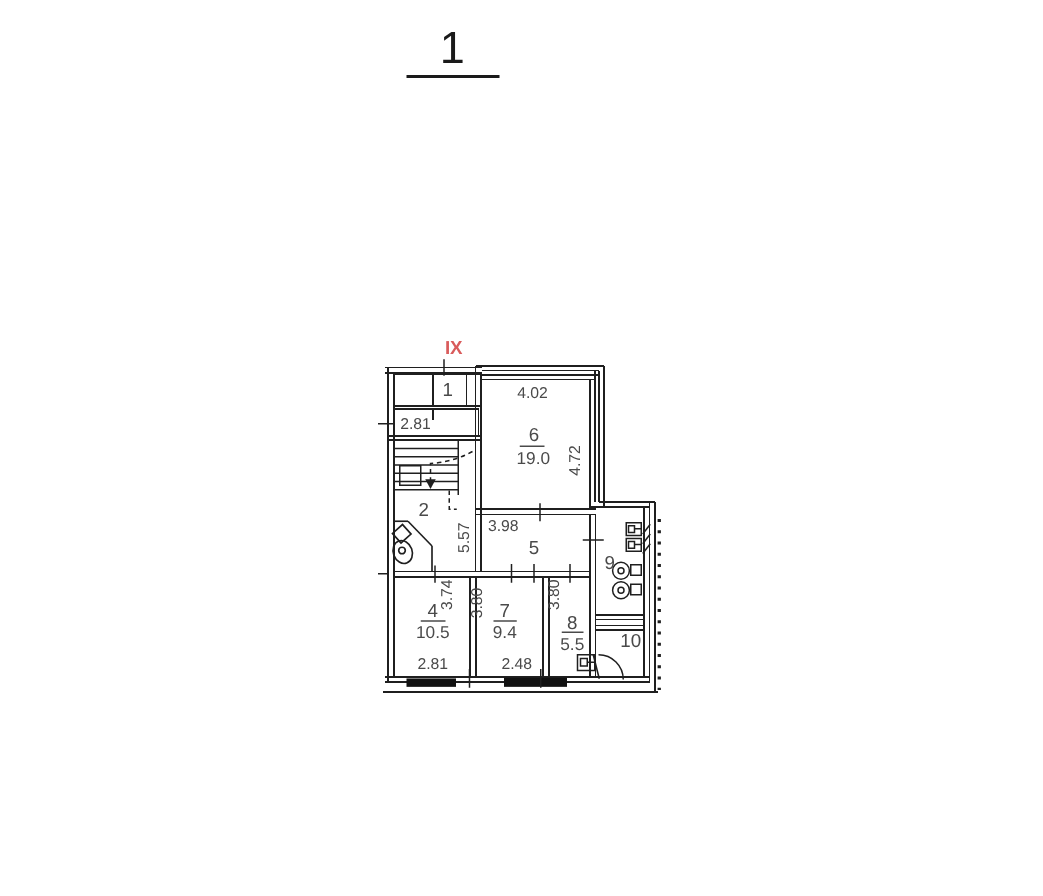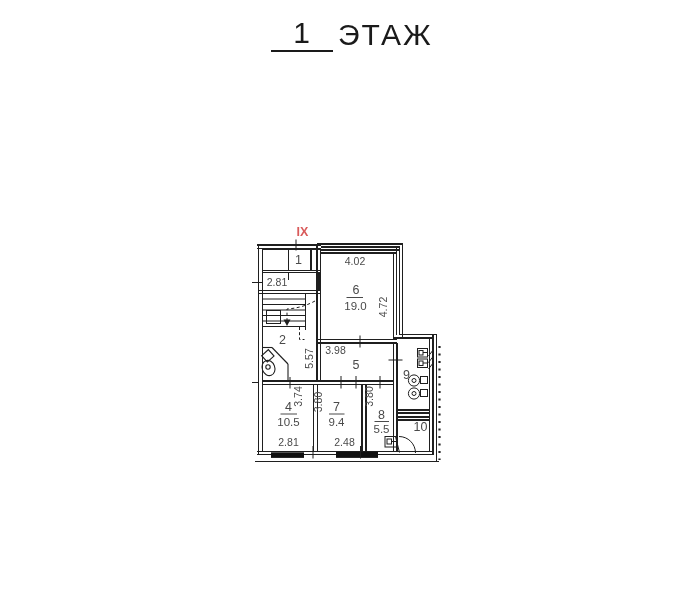--- a/index.html
+++ b/index.html
@@ -23,21 +23,20 @@
   .axislbl{font-size:12.5px;font-weight:bold;fill:#d95b5b;}
   .areanum{font-size:11.5px;}
 </style>
 </head>
 <body>
 
 <div class="stage">
 
   <div class="title">
     <span class="t-num">1</span>
-    <span class="t-word">ЭТАЖ</span>
   </div>
 
   <svg width="695" height="597" viewBox="0 0 695 597">
 
     <g stroke="#1f1f1f" stroke-width="1.2" fill="none" shape-rendering="crispEdges">
 
       <line x1="258.5" y1="245" x2="258.5" y2="454.5"></line>
       <line x1="262.5" y1="249" x2="262.5" y2="451.5"></line>
 
       <line x1="256.5" y1="245" x2="321" y2="245"></line>

